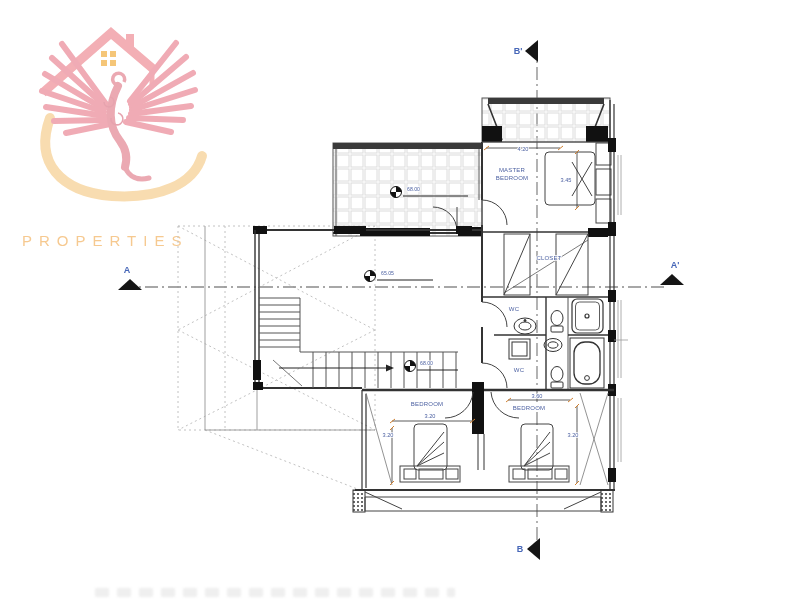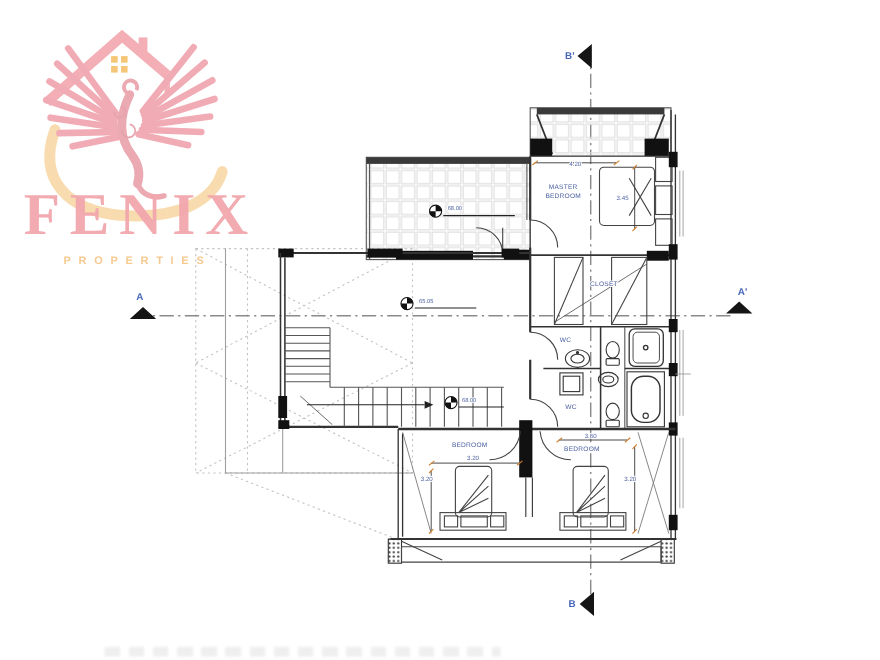--- a/index.html
+++ b/index.html
@@ -3,22 +3,22 @@
 <meta charset="utf-8">
 <style>
   html,body{margin:0;padding:0;background:#ffffff;width:800px;height:600px;overflow:hidden;
             font-family:"Liberation Sans", sans-serif;}
   .canvas{position:relative;width:800px;height:600px;background:#fff;}
   .logo{position:absolute;left:8px;top:6px;width:230px;height:250px;}
   .logo-art{position:absolute;left:0;top:0;}
   .logo-name{position:absolute;left:12px;top:158px;width:216px;text-align:center;
              font-family:"Liberation Serif", serif;font-weight:bold;font-size:54px;
              letter-spacing:9px;color:#F2A7AD;opacity:.95;}
-  .logo-tagline{position:absolute;left:14px;top:226px;width:206px;text-align:center;
-             font-weight:bold;font-size:10px;letter-spacing:7px;color:#F6C990;}
+  .logo-tagline{position:absolute;left:14px;top:226px;width:206px;
+             font-weight:normal;font-size:15px;letter-spacing:7px;color:#F6C990;}
   .plan{position:absolute;left:0;top:0;}
   .faint-footer{position:absolute;left:95px;top:588px;width:360px;height:9px;opacity:.15;
              background:repeating-linear-gradient(90deg,#9a9a9a 0 14px,#ffffff00 14px 22px);
              filter:blur(1px);}
   svg text{font-family:"Liberation Sans", sans-serif;fill:#4A5FA0;
            paint-order:stroke;stroke:#ffffff;stroke-width:1.6px;stroke-linejoin:round;}
   svg text.sec{font-size:9px;font-weight:bold;fill:#4767B8;}
   svg text.room{font-size:6px;letter-spacing:.2px;}
   svg text.dim{font-size:5.6px;}
   svg text.lvl{font-size:5.2px;}
@@ -65,21 +65,20 @@
         </g>
         <g>
           <path d="M110,80 C100,100 100,120 112,135 C118,143 120,151 117,161" fill="none" stroke="#E9A0AA" stroke-width="8" stroke-linecap="round"></path>
           <path d="M117,161 C121,171 130,175 141,172" fill="none" stroke="#E9A0AA" stroke-width="5" stroke-linecap="round"></path>
           <path d="M109,79 a6,6 0 1 1 7,-3" fill="none" stroke="#E9A0AA" stroke-width="3.5"></path>
           <path d="M96,96 a5,5 0 1 0 6,-5" fill="none" stroke="#E49AA6" stroke-width="1.6"></path>
           <path d="M103,112 a6,6 0 1 0 7,-5" fill="none" stroke="#E49AA6" stroke-width="1.6"></path>
         </g>
       </g>
     </svg>
-    <div class="logo-name">FENIX</div>
     <div class="logo-tagline">PROPERTIES</div>
   </div>
 
   <svg class="plan" width="800" height="600" viewBox="0 0 800 600">
     <defs>
       <pattern id="tiles" width="14" height="14" patternUnits="userSpaceOnUse">
         <rect x="1" y="1" width="12" height="12" fill="none" stroke="#dcdcdc" stroke-width="1"></rect>
       </pattern>
       <pattern id="dots" width="4" height="4" patternUnits="userSpaceOnUse">
         <circle cx="2" cy="2" r="1" fill="#3a3a3a"></circle>

